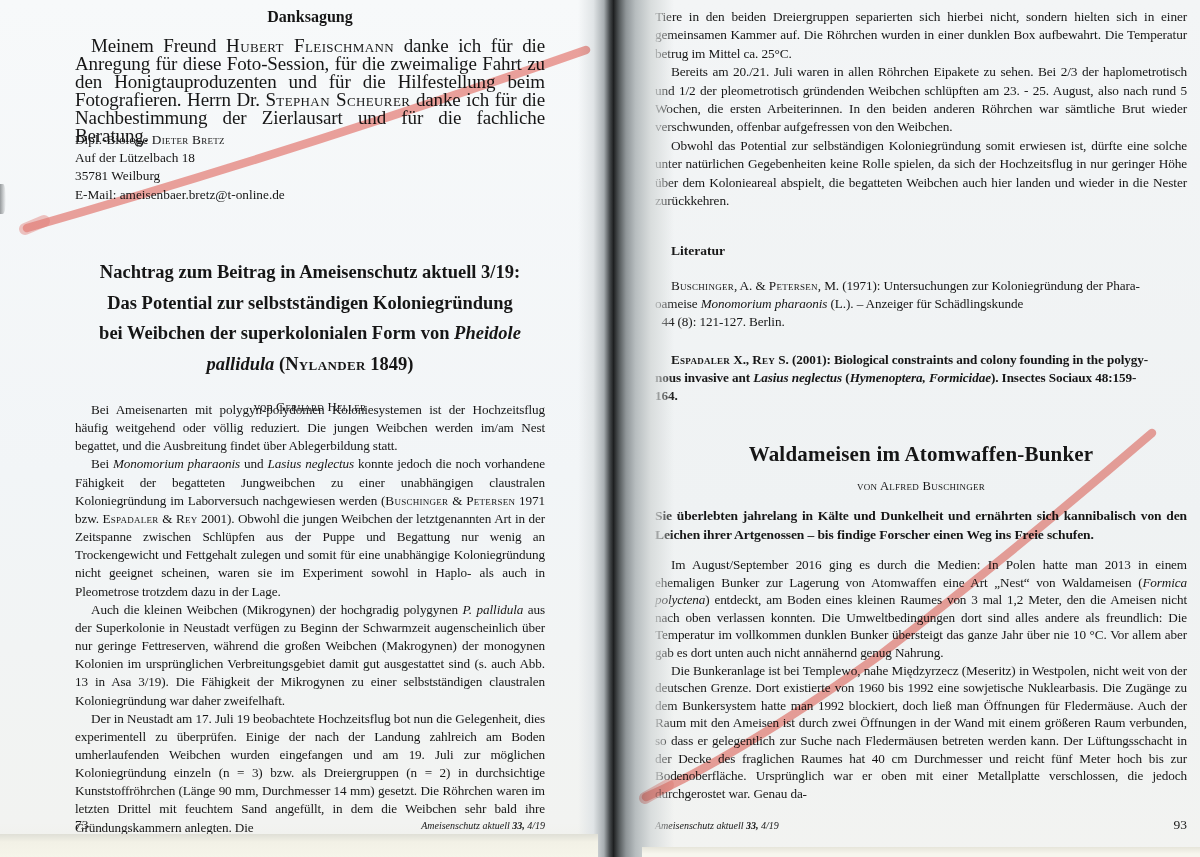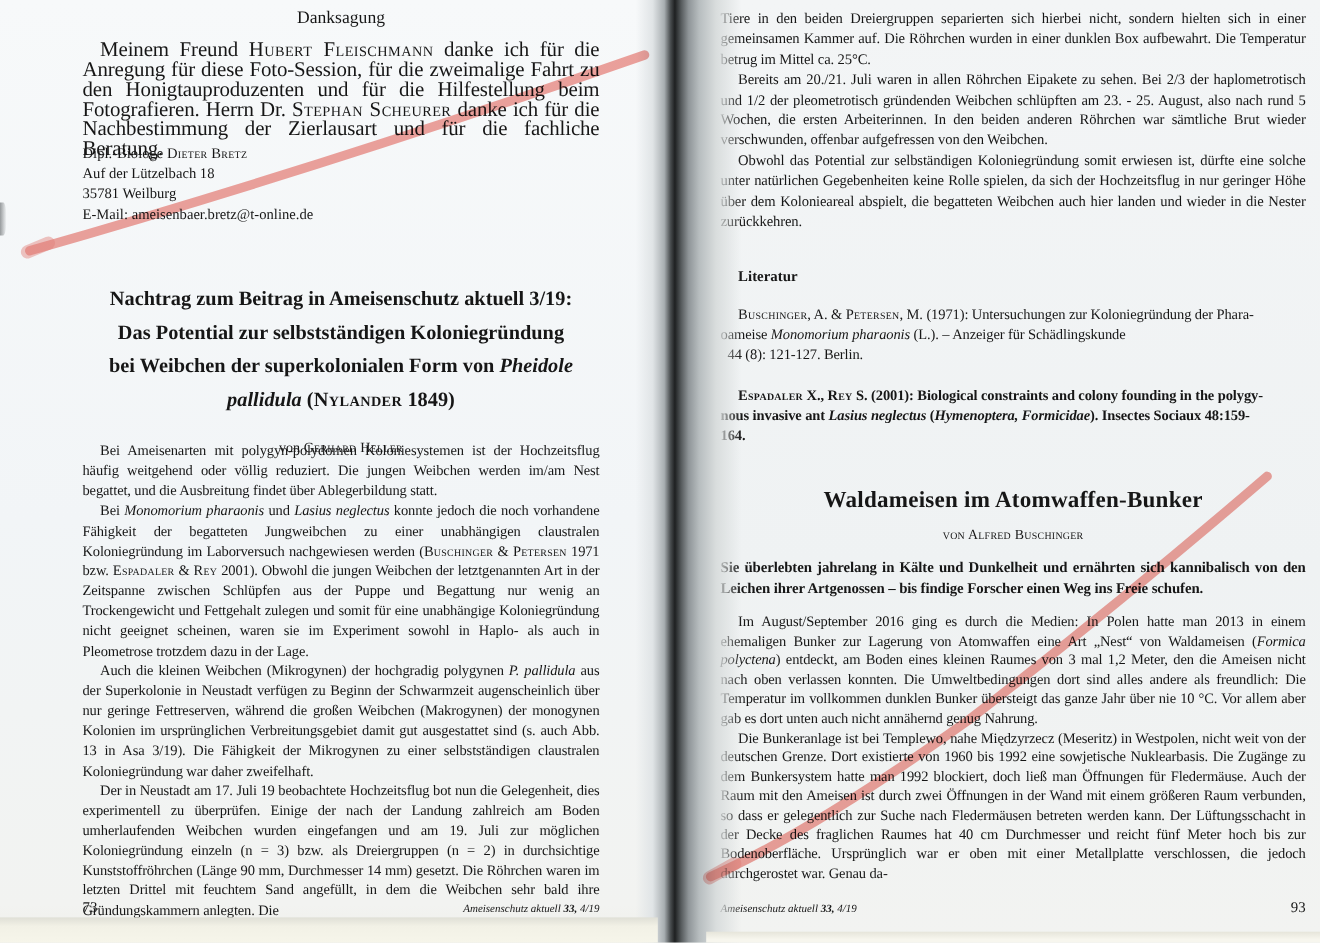--- a/index.html
+++ b/index.html
@@ -21,21 +21,21 @@
   .edge-nick{position:absolute;left:0;top:184px;width:6px;height:30px;opacity:.55;
     background:linear-gradient(90deg,#4a4f52,rgba(74,79,82,0));border-radius:0 60% 60% 0;}
 
   .col{position:absolute;}
   .col-l{left:75px;width:470px;}
   .col-r{left:655px;width:532px;}
 
   .t-center{text-align:center;}
   .t-just{text-align:justify;}
 
-  .ack-heading{top:8px;font-size:16px;font-weight:normal;}
+  .ack-heading{top:8px;font-size:16px;font-weight:bold;}
   .ack-body{top:37px;font-size:19px;line-height:18.1px;text-indent:16px;letter-spacing:-.12px;}
   .credits{top:131px;font-size:13.3px;line-height:18.2px;}
   .article-title{top:257px;font-size:18.5px;line-height:30.5px;font-weight:bold;}
   .byline{top:400px;font-size:12.8px;}
   .body-l{top:401px;font-size:13.2px;line-height:18.15px;letter-spacing:-.12px;}
   .body-l p, .body-r p{margin:0;text-indent:16px;}
   p.no-indent{text-indent:0;}
 
   .body-r-top{top:8px;font-size:13.3px;line-height:18.4px;letter-spacing:-.12px;}
   .lit-heading{top:243px;font-size:13.5px;font-weight:bold;padding-left:16px;}

